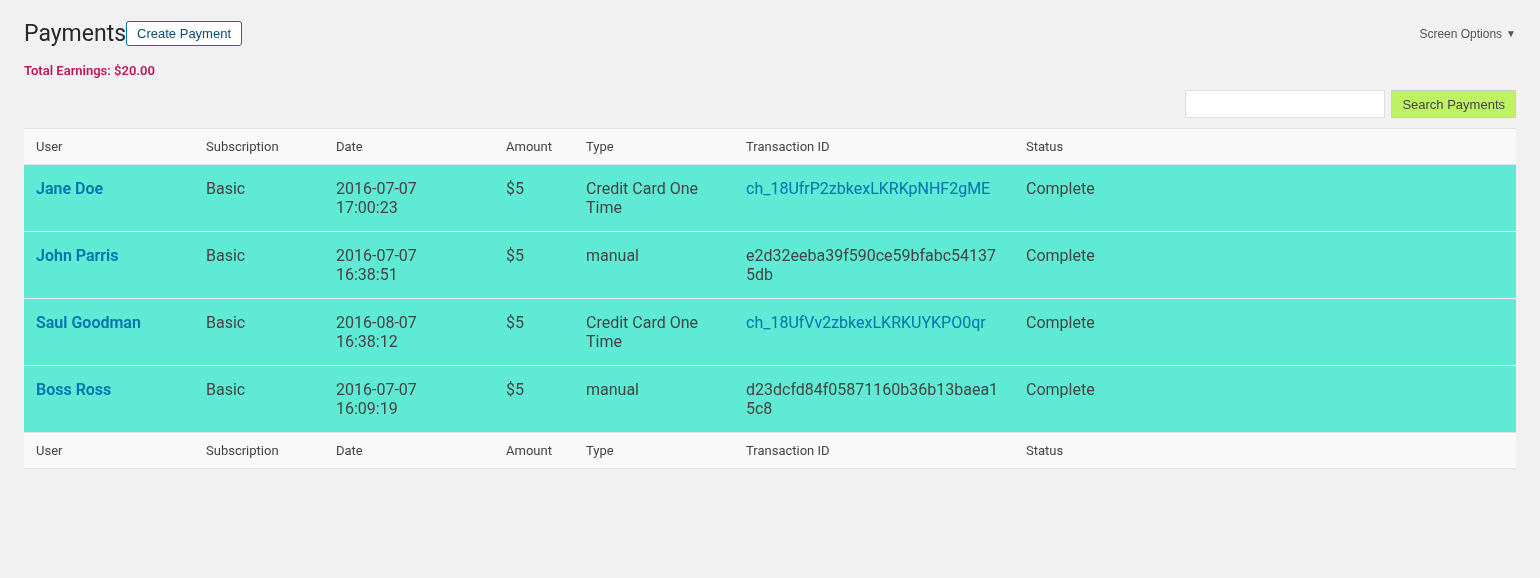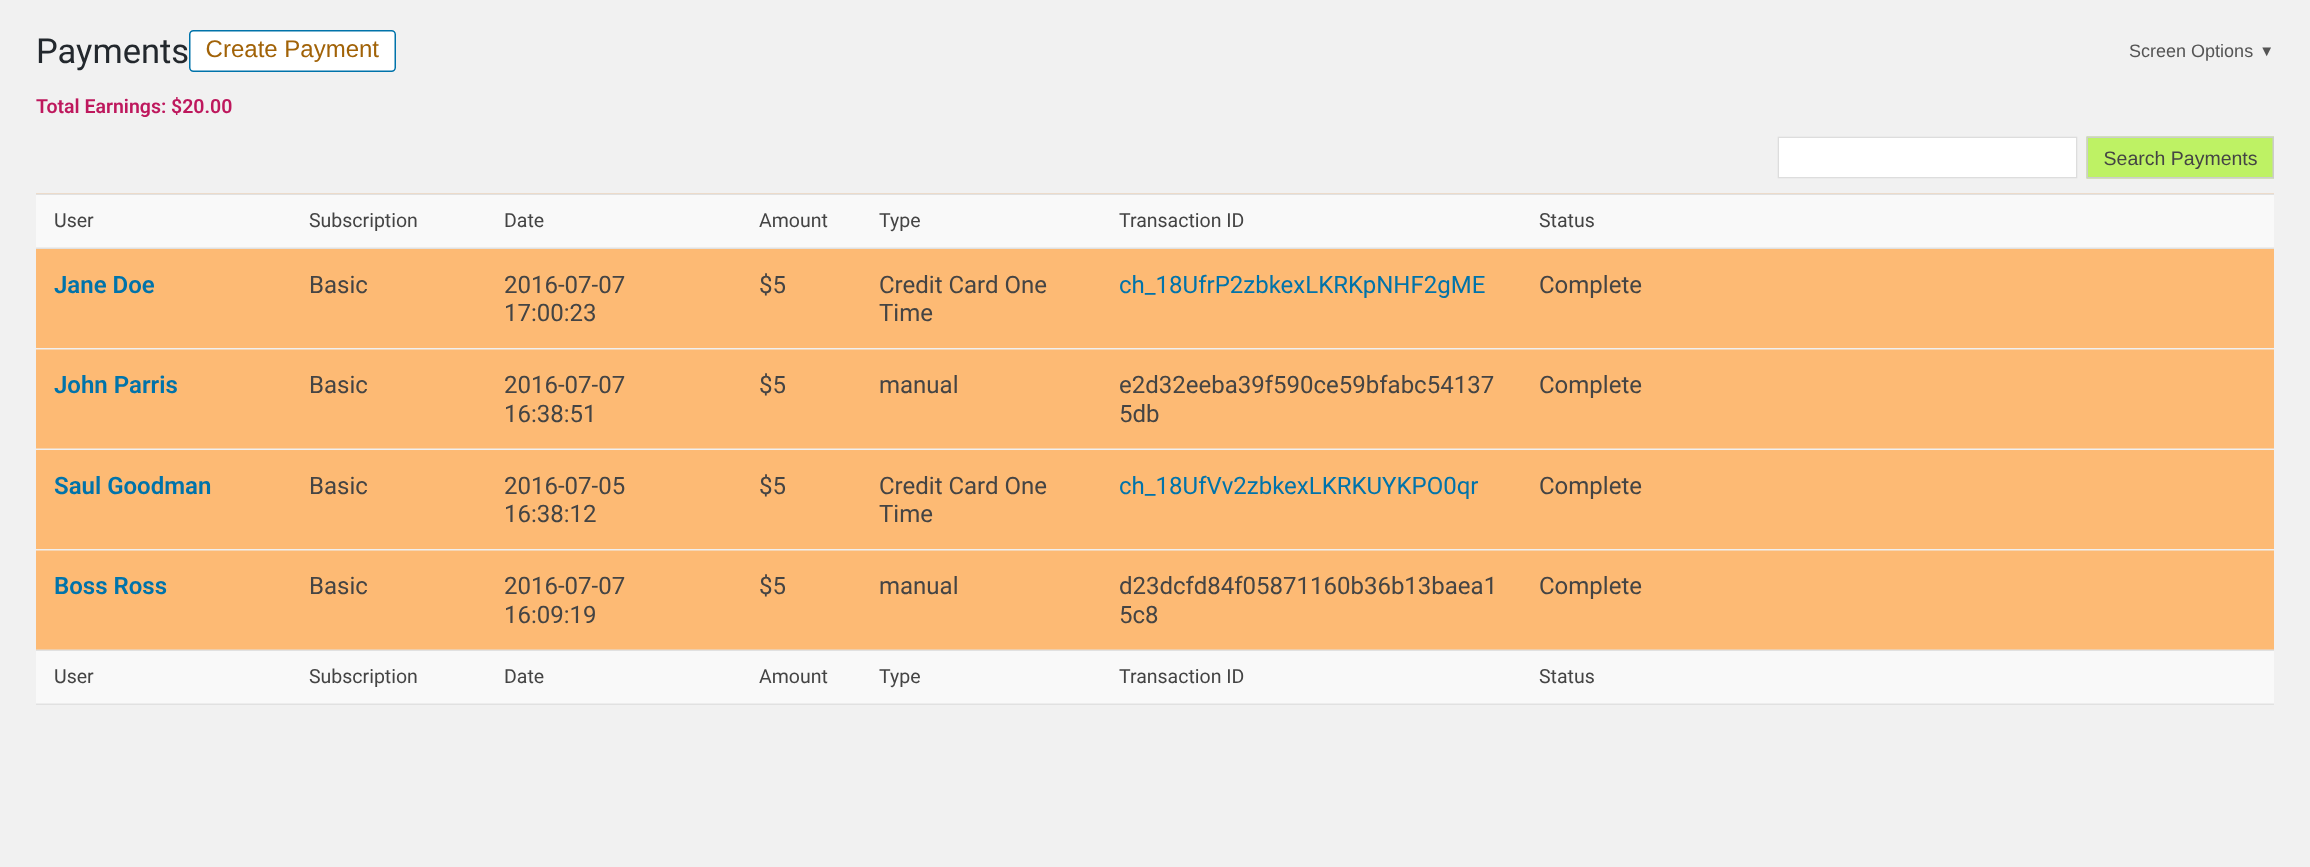--- a/index.html
+++ b/index.html
@@ -20,24 +20,24 @@
       display: flex;
       align-items: center;
     }
     .page-title {
       font-size: 23px;
       font-weight: 400;
       color: #23282d;
     }
     .create-payment-btn {
       border: 1px solid #0073aa;
-      color: #a16207;
+      color: #0c4a6e;
       background: #fff;
       padding: 4px 10px;
-      font-size: 16px;
+      font-size: 13px;
       cursor: pointer;
       border-radius: 3px;
       font-weight: 400;
     }
     .screen-options {
       font-size: 12px;
       color: #555;
       cursor: pointer;
       background: none;
       border: none;
@@ -74,21 +74,21 @@
       border: 1px solid #ccc;
       color: #444;
       padding: 4px 10px;
       font-size: 13px;
       cursor: pointer;
       height: 28px;
     }
     table {
       width: 100%;
       border-collapse: collapse;
-      background: #fdba74;
+      background: #5eead4;
     }
     thead tr, tfoot tr {
       background: #f9f9f9;
     }
     th {
       text-align: left;
       padding: 10px 12px;
       font-weight: 400;
       color: #444;
       border-bottom: 1px solid #e1e1e1;
@@ -173,21 +173,21 @@
         <td class="col-subscription">Basic</td>
         <td class="col-date">2016-07-07 16:38:51</td>
         <td class="col-amount">$5</td>
         <td class="col-type">manual</td>
         <td class="col-transaction transaction-wrap">e2d32eeba39f590ce59bfabc541375db</td>
         <td class="col-status">Complete</td>
       </tr>
       <tr>
         <td class="col-user"><a href="#" class="user-link">Saul Goodman</a></td>
         <td class="col-subscription">Basic</td>
-        <td class="col-date">2016-07-05 16:38:12</td>
+        <td class="col-date">2016-08-07 16:38:12</td>
         <td class="col-amount">$5</td>
         <td class="col-type">Credit Card One Time</td>
         <td class="col-transaction transaction-wrap"><a href="#" class="transaction-link">ch_18UfVv2zbkexLKRKUYKPO0qr</a></td>
         <td class="col-status">Complete</td>
       </tr>
       <tr>
         <td class="col-user"><a href="#" class="user-link">Boss Ross</a></td>
         <td class="col-subscription">Basic</td>
         <td class="col-date">2016-07-07 16:09:19</td>
         <td class="col-amount">$5</td>

